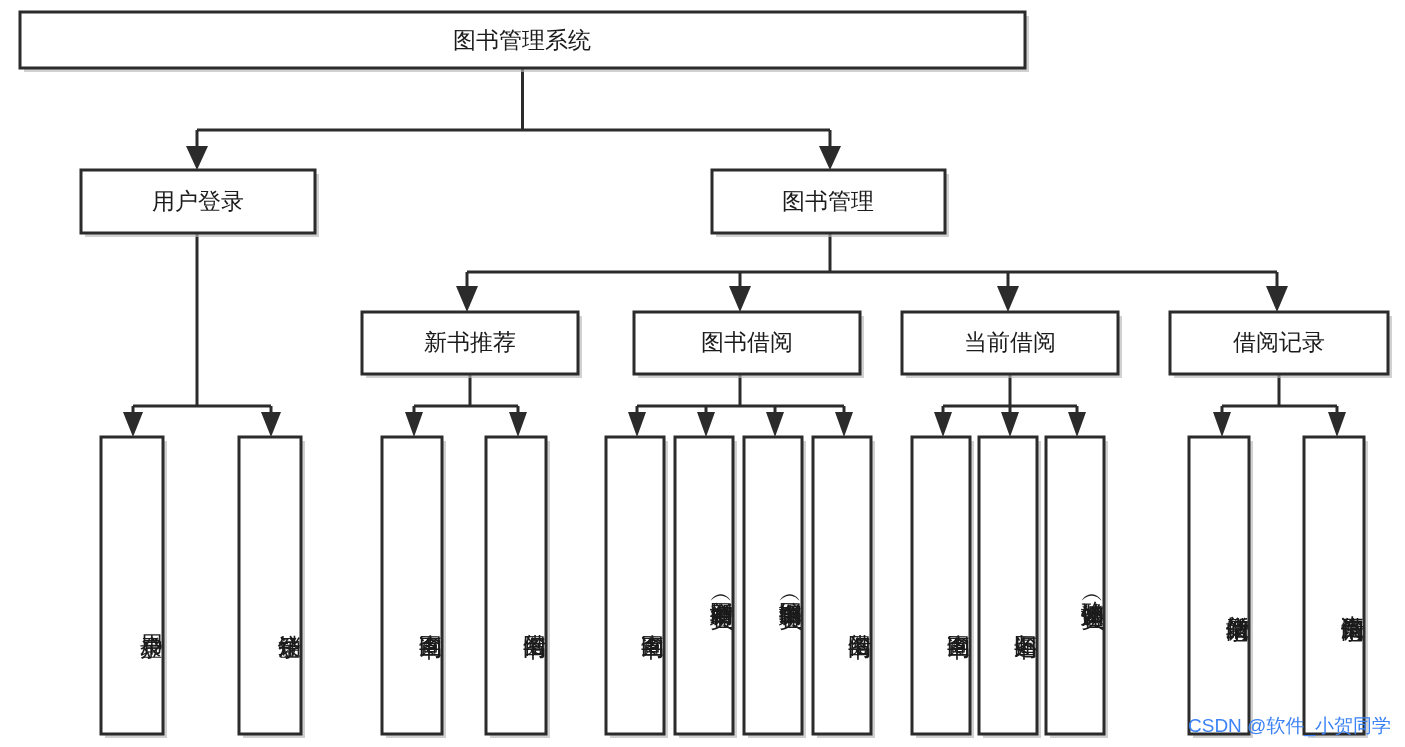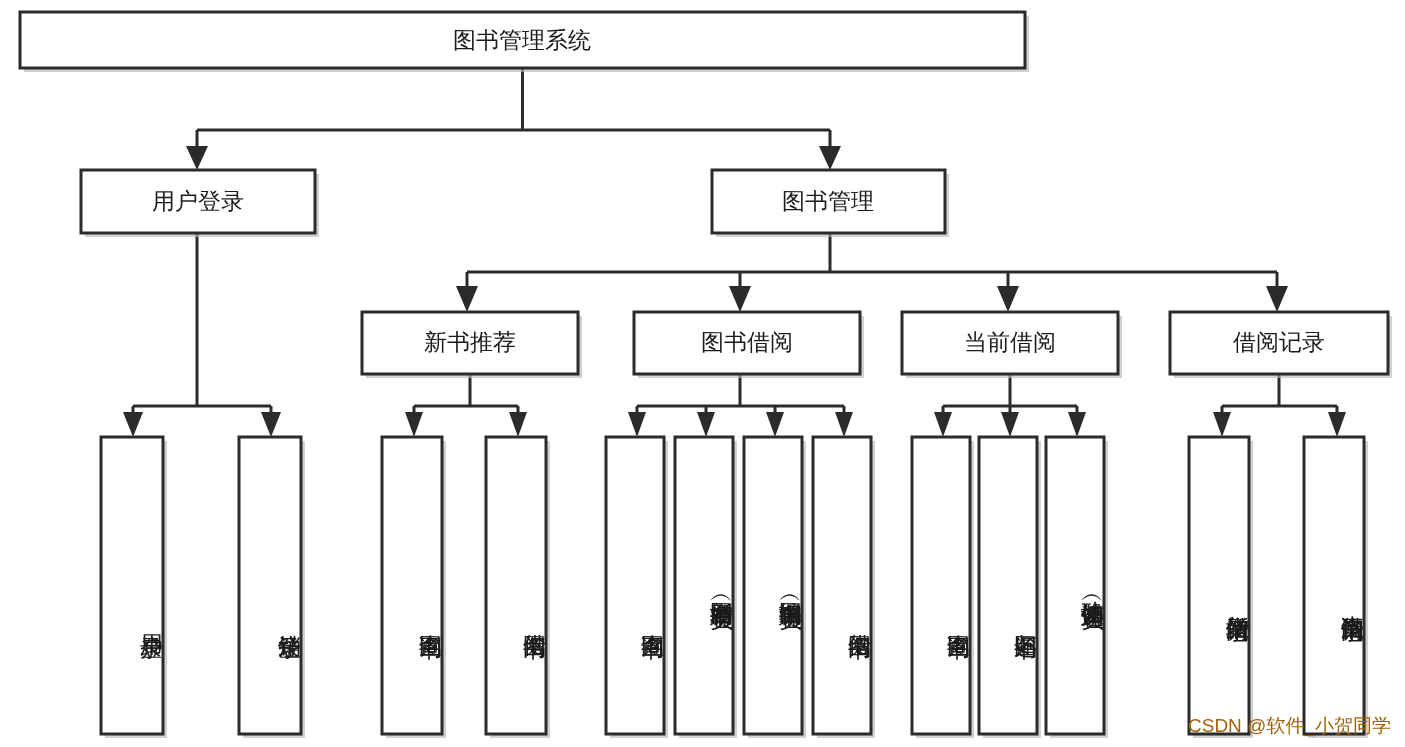--- a/index.html
+++ b/index.html
@@ -60,21 +60,21 @@
     line-height: 1;
     display: flex;
     align-items: flex-start;
     justify-content: center;
     pointer-events: none;
   }
   .watermark {
     position: absolute;
     font-family: "Liberation Sans", "DejaVu Sans", sans-serif;
     font-size: 19px;
-    color: #a16207;
+    color: #3b82f6;
     white-space: nowrap;
     left: 1188px;
     top: 713px;
   }
 </style>
 </head>
 <body>
 
 <div id="diagram-root">
 

